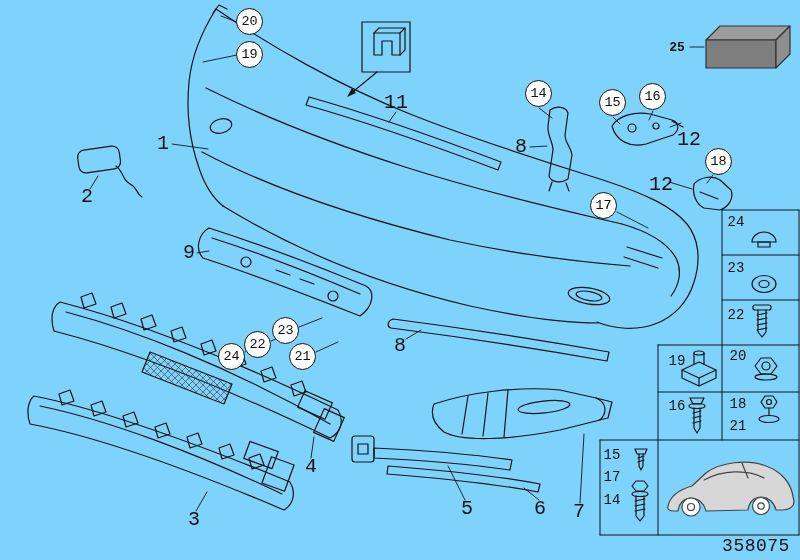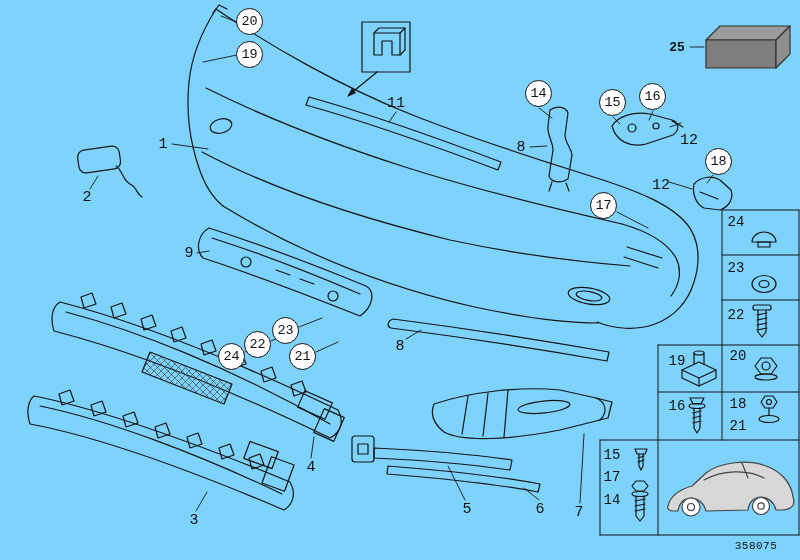--- a/index.html
+++ b/index.html
@@ -1,24 +1,24 @@
 <!DOCTYPE html>
 <html><head>
 <meta charset="utf-8">
 <style>
   *{box-sizing:border-box}
   html,body{margin:0;padding:0;background:#fff}
   .stage{position:relative;width:800px;height:560px;background:#7dd3fc;
          font-family:Liberation Mono, monospace;color:#111;overflow:hidden}
   .stage svg{position:absolute;left:0;top:0}
   .co{position:absolute;white-space:nowrap}
-  .plain{transform:translate(-50%,-50%);font-size:15px;line-height:1}
+  .plain{transform:translate(-50%,-50%);font-size:20px;line-height:1}
   .panel-num{font-size:14px}
   .block-num{font-size:13px;font-weight:bold}
-  .footer-code{font-size:11px;letter-spacing:.5px}
+  .footer-code{font-size:18px;letter-spacing:.5px}
   .circled{width:27px;height:27px;border:1.5px solid #111;border-radius:50%;background:#fff;
            display:flex;align-items:center;justify-content:center;font-size:13.5px;line-height:1}
 </style>
 </head>
 <body>
 
 <div class="stage">
 
   <svg width="800" height="560" viewBox="0 0 800 560">
     <defs>

